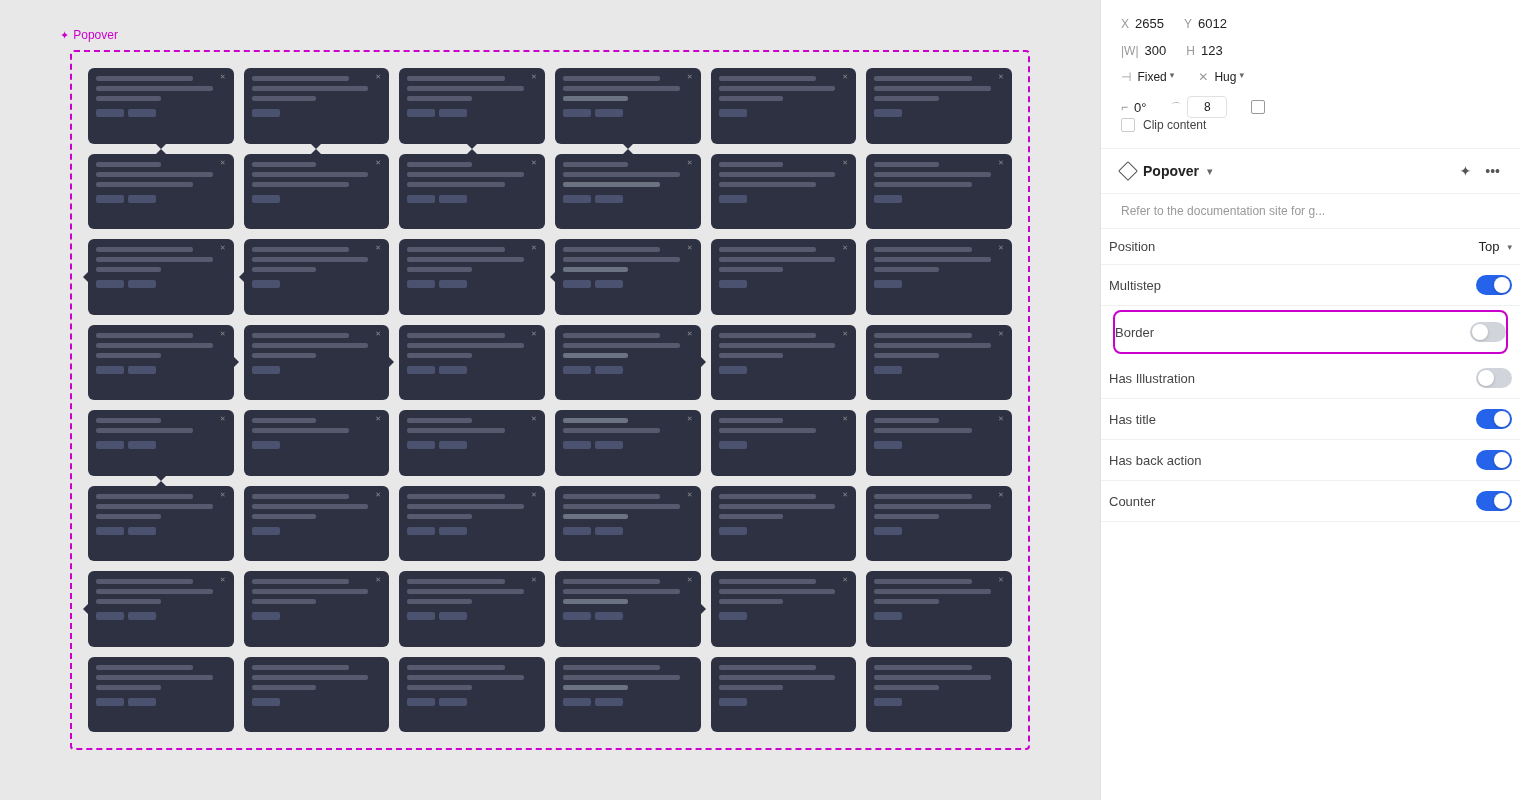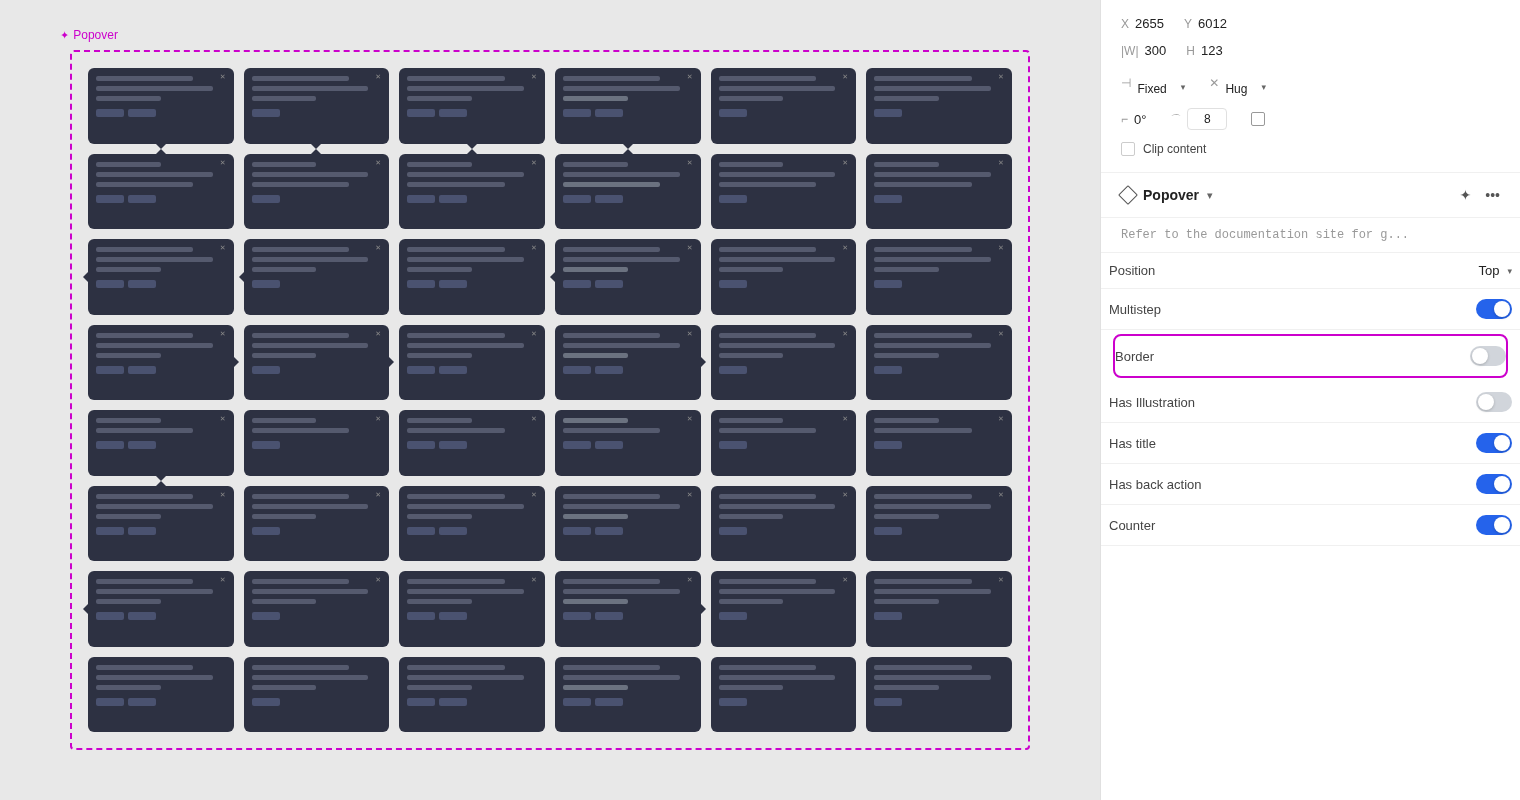--- a/index.html
+++ b/index.html
@@ -227,25 +227,24 @@
 
     .layout-group {
       display: flex;
       align-items: center;
       gap: 6px;
     }
 
     .layout-select {
       display: flex;
       align-items: flex-start;
-      gap: 14px;
+      gap: 3px;
       font-size: 12px;
       color: #222;
       cursor: pointer;
-      margin-top: 12px;
     }
 
     .chevron-small {
       font-size: 9px;
       color: #666;
     }
 
     
     .rotation-row {
       display: flex;
@@ -267,21 +266,21 @@
       font-size: 12px;
       width: 40px;
       text-align: center;
       color: #222;
     }
 
     .clip-row {
       display: flex;
       align-items: center;
       gap: 8px;
-      margin-top: 12px;
+      margin-top: 0;
     }
 
     .clip-checkbox {
       width: 14px;
       height: 14px;
       border: 1.5px solid #ccc;
       border-radius: 2px;
       display: flex;
       align-items: center;
       justify-content: center;
@@ -344,21 +343,20 @@
       color: #555;
       cursor: pointer;
     }
 
     
     .description-text {
       font-size: 12px;
       color: #999;
       padding: 10px 20px;
       border-bottom: 1px solid #f0f0f0;
-      font-family: Liberation Mono, monospace;
     }
 
     
     .property-row {
       display: flex;
       align-items: center;
       justify-content: space-between;
       padding: 10px 8px;
       border-bottom: 1px solid #f0f0f0;
     }

